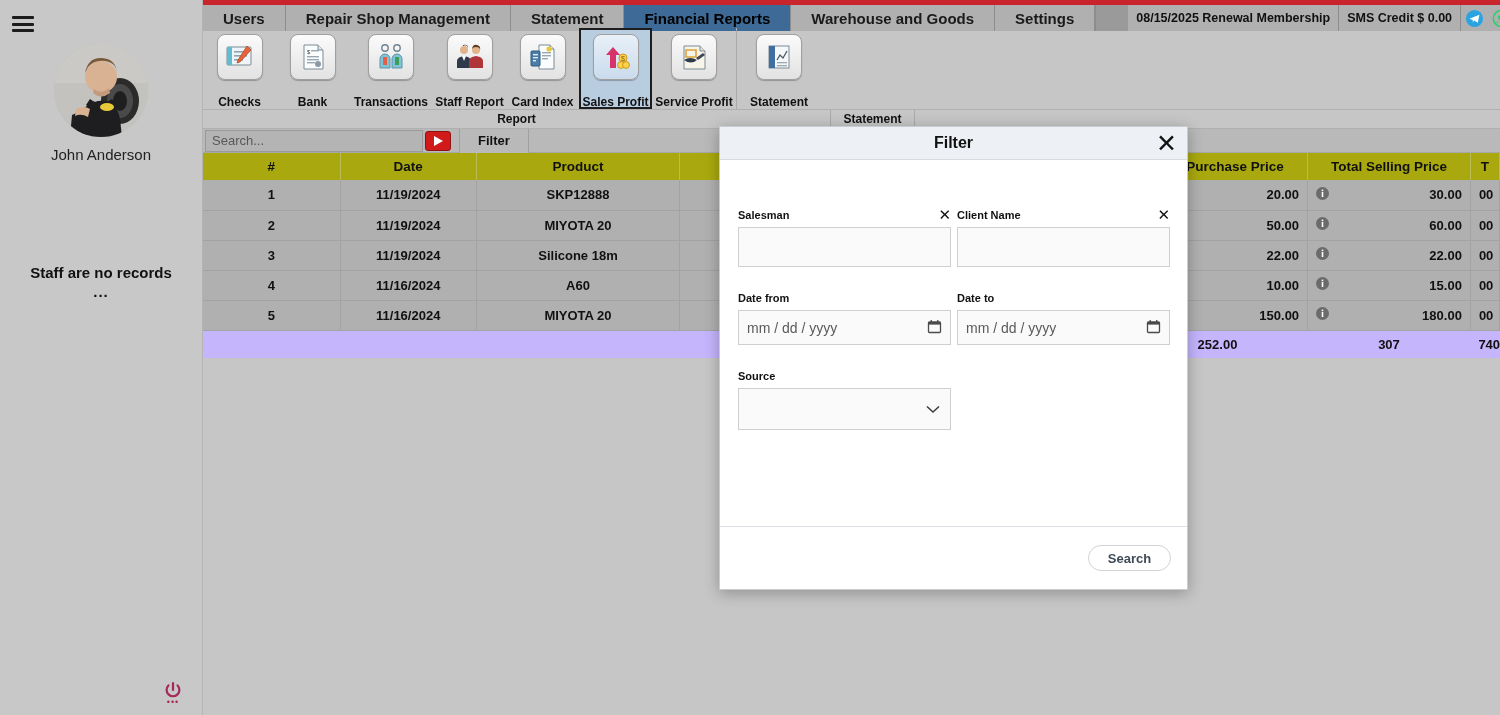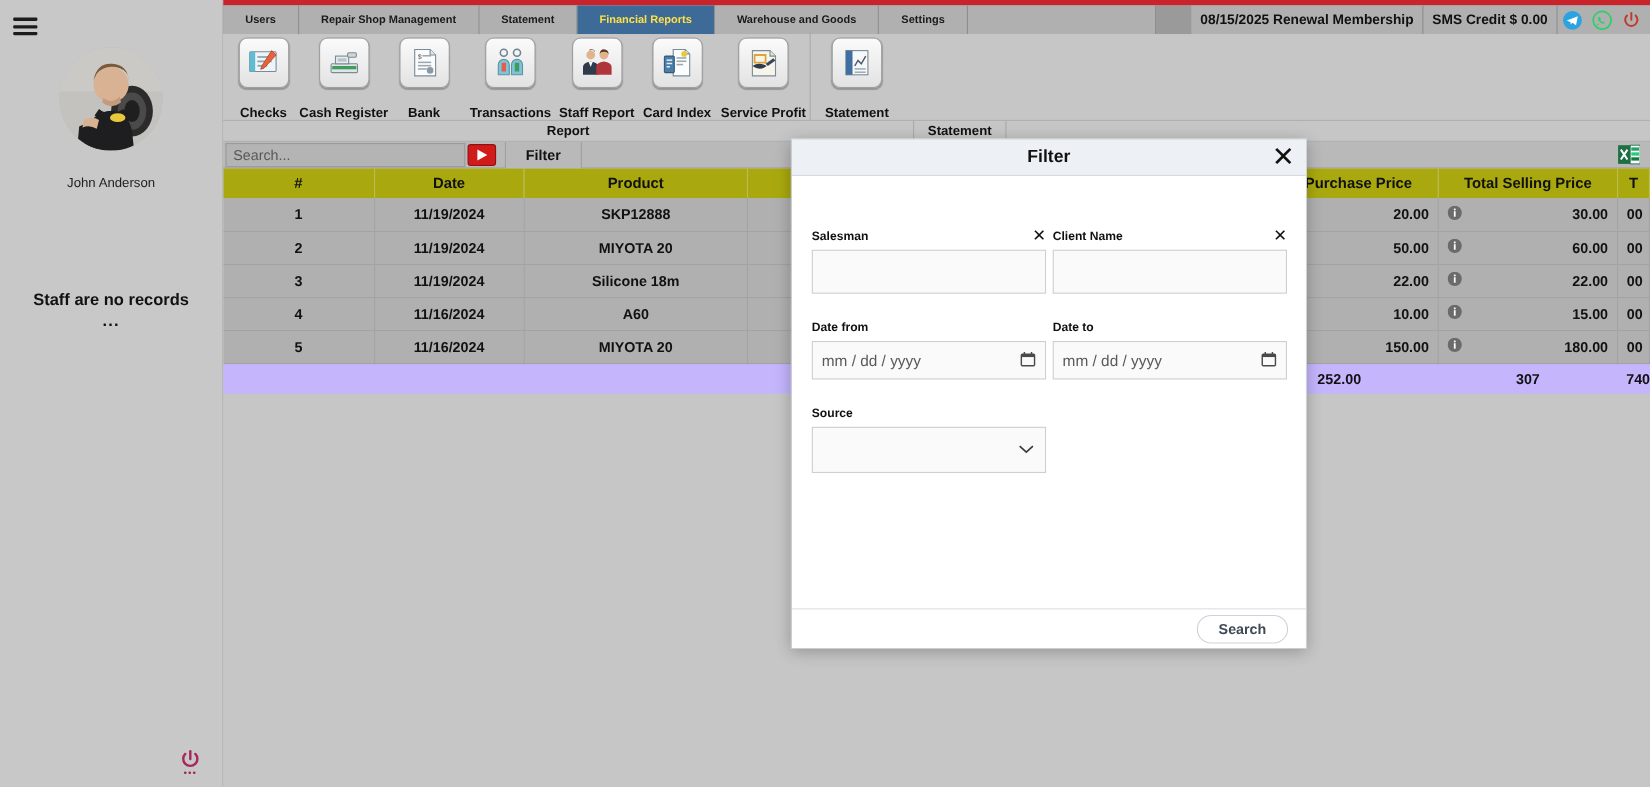--- a/index.html
+++ b/index.html
@@ -30,21 +30,21 @@
     position: absolute; left: 0; right: 0; top: 43px;
     display: flex; flex-direction: column; align-items: center;
   }
   .avatar {
     width: 94px; height: 94px; border-radius: 50%;
     overflow: hidden; background: #bdbdbd;
     display: block; position: relative;
   }
   .avatar svg { display:block; width: 100%; height: 100%; }
   .username {
-    margin-top: 22px; font-size: 12px; color: #222;
+    margin-top: 9px; font-size: 15px; color: #222;
     font-family: "Liberation Sans", sans-serif;
   }
   .no-records {
     position: absolute; left: 0; right: 0; top: 264px;
     text-align: center; font-size: 15px; font-weight: bold; color: #111;
     line-height: 1.25;
   }
   .no-records .dots { display:block; font-size: 15px; letter-spacing: 1px; }
   .power-btn {
     position: absolute; left: 160px; bottom: 8px;
@@ -60,25 +60,25 @@
   
   .red-strip { height: 5px; background: #c9242b; width: 100%; }
 
   
   .tabbar {
     height: 26px; background: #9a9a9a;
     display: flex; align-items: stretch; position: relative;
   }
   .tab {
     display: flex; align-items: center; justify-content: center;
-    padding: 0 20px; font-size: 10px; font-weight: bold; color: #1a1a1a;
+    padding: 0 20px; font-size: 15px; font-weight: bold; color: #1a1a1a;
     background: #b0b0b0; border-right: 1px solid #8d8d8d;
     cursor: pointer; white-space: nowrap;
   }
-  .tab.active { background: #3d6a96; color: #fde047; }
+  .tab.active { background: #3d6a96; color: #000000; }
   .tabbar-spacer { flex: 1 1 auto; background: #b0b0b0; border-right: 1px solid #8d8d8d;}
   .topright {
     display: flex; align-items: center; background: #b0b0b0;
     padding: 0 4px 0 0; white-space: nowrap; margin-left: 32px;
   }
   .topright-text {
     font-size: 12.5px; font-weight: bold; color: #111;
     padding: 0 8px; border-right: 1px solid #8d8d8d; line-height: 26px;
   }
   .topright-icon { padding: 0 4px; display:flex; align-items:center; cursor:pointer; }
@@ -204,21 +204,21 @@
     margin-top: 3px; display: flex; align-items: center;
     justify-content: space-between; padding: 0 8px;
     font-size: 14px; color: #5a5a5a; cursor: text;
   }
   .select-box {
     width: 213px; height: 42px; background: #fafafa; border: 1px solid #cfcfcf;
     margin-top: 3px; display: flex; align-items: center; justify-content: flex-end;
     padding: 0 10px; cursor: pointer;
   }
   .modal-footer {
-    height: 36px; border-top: 1px solid #dcdfe3; background: #fff;
+    height: 63px; border-top: 1px solid #dcdfe3; background: #fff;
     display: flex; align-items: center; justify-content: flex-end; padding-right: 16px;
   }
   .search-btn {
     min-width: 83px; height: 26px; border-radius: 13px;
     border: 1px solid #cfd3d8; background: #fff;
     font-size: 13px; color: #3f4a57; font-weight: bold;
     font-family: "Liberation Sans", sans-serif; cursor: pointer;
   }
 </style>
 </head>
@@ -317,32 +317,20 @@
                 <rect x="3" y="5" width="5" height="18" fill="#5fbcd3"></rect>
                 <rect x="10" y="9" width="13" height="1.6" fill="#8fa3b0"></rect>
                 <rect x="10" y="13" width="13" height="1.6" fill="#8fa3b0"></rect>
                 <rect x="10" y="17" width="9" height="1.6" fill="#8fa3b0"></rect>
                 <path d="M23 4 L27 8 L16 20 L13 21 L14 18 Z" fill="#e8633a" stroke="#a8431f" stroke-width=".7"></path>
               </svg>
             </div>
             <div class="ribbon-label">Checks</div>
           </div>
 
-          <div class="ribbon-item">
-            <div class="ico">
-              <svg width="32" height="30" viewBox="0 0 32 30">
-                <rect x="4" y="16" width="24" height="8" rx="1" fill="#dfe4e7" stroke="#7b8b96"></rect>
-                <rect x="5" y="18" width="22" height="3" fill="#3f9d5c"></rect>
-                <rect x="8" y="9" width="12" height="7" fill="#e9edef" stroke="#7b8b96"></rect>
-                <rect x="10" y="11" width="8" height="3" fill="#b9c3c9"></rect>
-                <rect x="19" y="6" width="8" height="4" rx="1" fill="#cfd6da" stroke="#7b8b96"></rect>
-              </svg>
-            </div>
-            <div class="ribbon-label">Cash Register</div>
-          </div>
 
           <div class="ribbon-item">
             <div class="ico">
               <svg width="32" height="30" viewBox="0 0 32 30">
                 <path d="M7 3 h14 l5 5 v19 h-19 z" fill="#fbfcfd" stroke="#7b8b96"></path>
                 <path d="M21 3 v5 h5" fill="#e2e7ea" stroke="#7b8b96"></path>
                 <text x="10" y="12" font-size="6" font-family="Liberation Sans" fill="#444">$</text>
                 <rect x="14" y="8" width="8" height="1.4" fill="#9aa8b2"></rect>
                 <rect x="10" y="14" width="12" height="1.4" fill="#9aa8b2"></rect>
                 <rect x="10" y="17" width="12" height="1.4" fill="#9aa8b2"></rect>
@@ -393,20 +381,32 @@
                 <circle cx="22" cy="7" r="2.6" fill="#e8c93a"></circle>
                 <rect x="4" y="9" width="9" height="15" rx="1" fill="#4a7ea8" stroke="#2f5a7c"></rect>
                 <rect x="6" y="12" width="5" height="1.4" fill="#dfe9f1"></rect>
                 <rect x="6" y="15" width="5" height="1.4" fill="#dfe9f1"></rect>
                 <rect x="6" y="18" width="3" height="1.4" fill="#dfe9f1"></rect>
               </svg>
             </div>
             <div class="ribbon-label">Card Index</div>
           </div>
 
+          <div class="ribbon-item selected">
+            <div class="ico">
+              <svg width="32" height="30" viewBox="0 0 32 30">
+                <path d="M10 26 v-13 h-4 l7-8 l7 8 h-4 v13 z" fill="#d6336c"></path>
+                <circle cx="23" cy="16" r="4" fill="#ffd24d" stroke="#c99a1e"></circle>
+                <text x="21" y="19" font-size="7" font-family="Liberation Sans" fill="#7a5c11">$</text>
+                <circle cx="21" cy="23" r="3.4" fill="#ffd24d" stroke="#c99a1e"></circle>
+                <circle cx="26" cy="23" r="3.4" fill="#ffd24d" stroke="#c99a1e"></circle>
+              </svg>
+            </div>
+            <div class="ribbon-label">Sales Profit</div>
+          </div>
 
           <div class="ribbon-item wide">
             <div class="ico">
               <svg width="32" height="30" viewBox="0 0 32 30">
                 <path d="M6 4 h16 l5 5 v18 h-21 z" fill="#f7f4ea" stroke="#7b8b96"></path>
                 <path d="M22 4 v5 h5" fill="#e6e2d4" stroke="#7b8b96"></path>
                 <path d="M8 8 h10 v7 h-10 z" fill="none" stroke="#e0a33a" stroke-width="1.6"></path>
                 <path d="M6 18 q6-4 13 0 q-6 5 -13 0 z" fill="#2f3a4a"></path>
                 <path d="M18 16 l7-5 l2 2 l-7 5 z" fill="#3b4756"></path>
               </svg>

